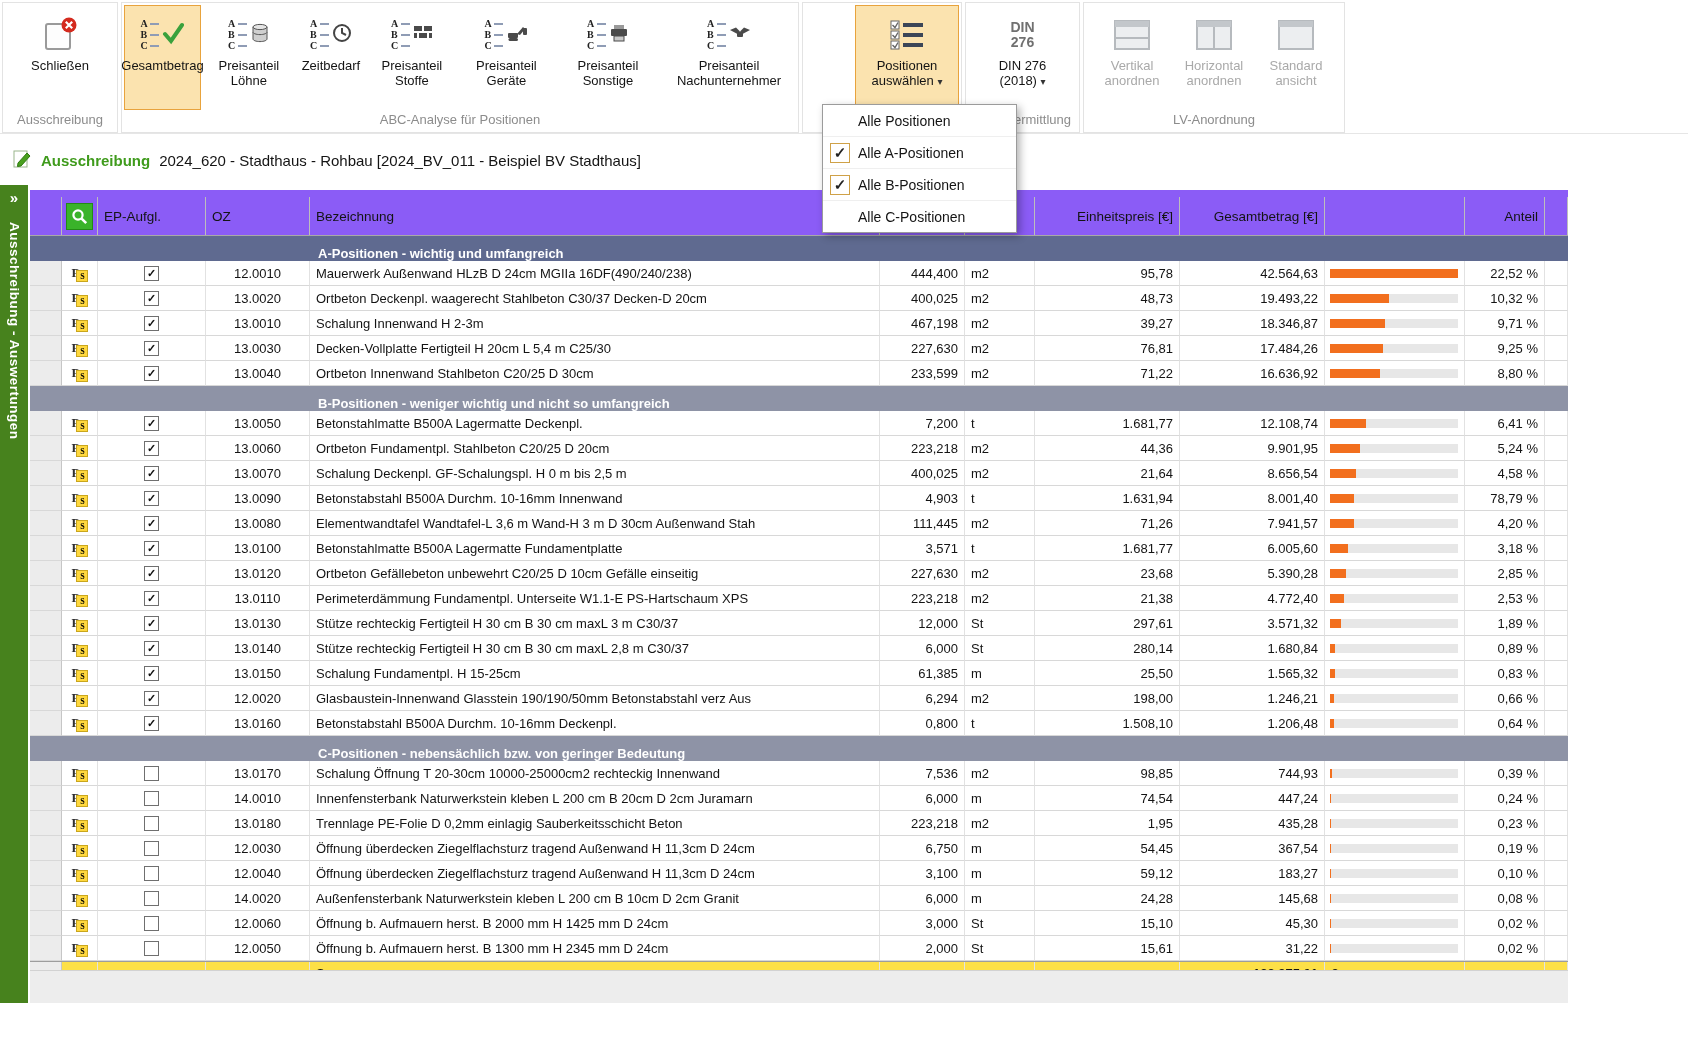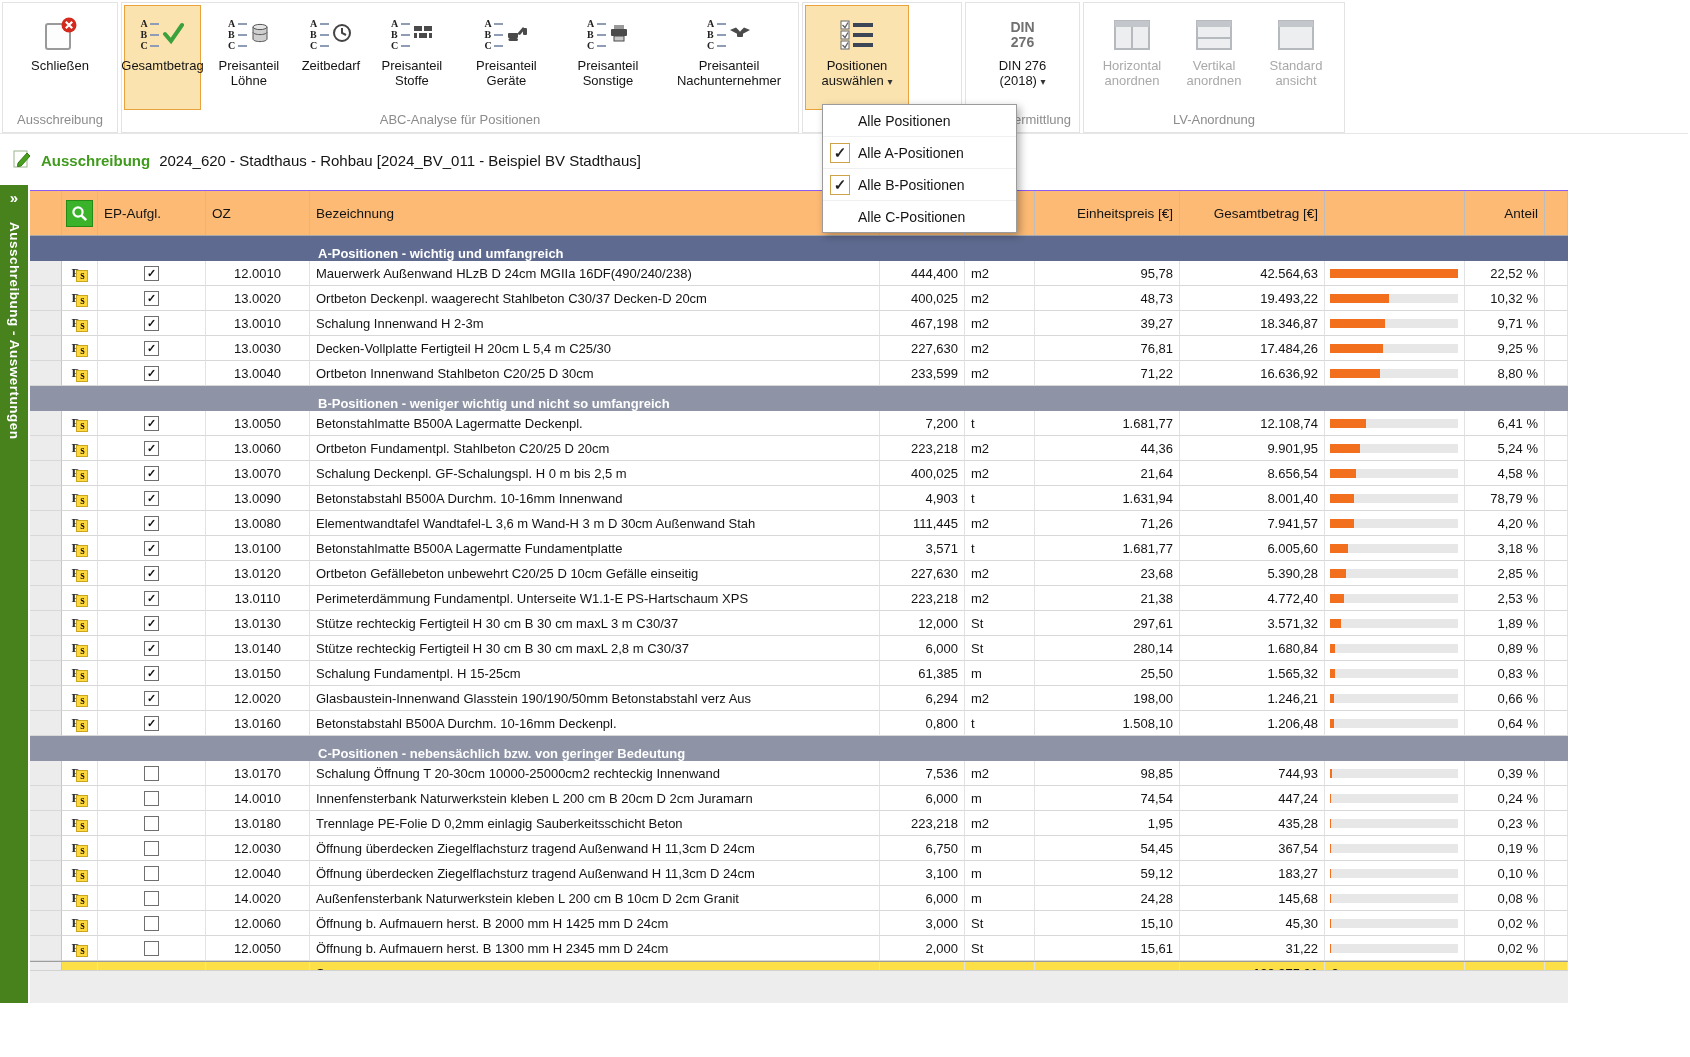--- a/index.html
+++ b/index.html
@@ -42,21 +42,21 @@
 
   
   .side-tab{position:absolute;left:0;top:185px;width:28px;height:818px;background:#47821d;color:#fff;
             display:flex;flex-direction:column;align-items:center}
   .side-tab .chev{font-size:15px;font-weight:bold;padding-top:4px}
   .side-tab .vtext{writing-mode:vertical-rl;font-weight:bold;font-size:13.5px;letter-spacing:.5px;margin-top:16px;white-space:nowrap}
 
   
   .tablewrap{position:absolute;left:30px;top:190px;width:1538px}
   .thead,.trow{display:grid;grid-template-columns:32px 36px 108px 104px 570px 85px 70px 145px 145px 140px 80px 23px;box-sizing:border-box}
-  .thead{background:#fdba74;height:46px;border-top:1px solid #8b5cf6;border-bottom:1px solid #a9a9a9}
+  .thead{background:#8b5cf6;height:46px;border-top:7px solid #8b5cf6;border-bottom:1px solid #a9a9a9}
   .hc{display:flex;align-items:center;padding:0 6px;border-right:1px solid #bdbdbd;font-size:13.5px;overflow:hidden;white-space:nowrap;box-sizing:border-box}
   .hc.num{justify-content:flex-end}
   .hc.center{justify-content:center;padding:0 2px}
   .searchbtn{width:25px;height:25px;background:#3ab32a;border:1px solid #238a16;display:flex;align-items:center;justify-content:center}
   .trow{height:25px;background:#fff}
   .c{display:flex;align-items:center;padding:0 6px;border-right:1px solid #e2e2e2;border-bottom:1px solid #d8d8d8;
      overflow:hidden;white-space:nowrap;box-sizing:border-box}
   .c.sel{background:#ececec;border-right:1px solid #c6c6c6;padding:0}
   .c.num{justify-content:flex-end}
   .c.center{justify-content:center}
@@ -289,21 +289,21 @@
                 </svg></span>
             </span>
           </div>
           <div class="rbtn-label">Preisanteil Nachunternehmer</div>
         </div>
       </div>
     <div class="rgroup-label">ABC-Analyse für Positionen</div>
   </div>
 
   <div class="rgroup" style="width:160px">
-    <div class="rgroup-buttons" style="justify-content:flex-start">
+    <div class="rgroup-buttons" style="justify-content:flex-end">
       <div class="rbtn selected" style="width:104px">
         <div class="rbtn-icon">
             <svg width="36" height="32" viewBox="0 0 36 32">
               <g>
                 <rect x="2" y="2" width="8" height="8" fill="#fff" stroke="#666"></rect>
                 <path d="M3.5 6 L6 8.5 L9 3.5" stroke="#666" stroke-width="1.4" fill="none"></path>
                 <rect x="14" y="4" width="20" height="4" fill="#3c4657"></rect>
                 <rect x="2" y="12" width="8" height="8" fill="#fff" stroke="#666"></rect>
                 <path d="M3.5 16 L6 18.5 L9 13.5" stroke="#666" stroke-width="1.4" fill="none"></path>
                 <rect x="14" y="14" width="20" height="4" fill="#3c4657"></rect>
@@ -338,34 +338,34 @@
     <div class="rgroup-label right">ermittlung</div>
   </div>
 
   <div class="rgroup" style="width:262px">
     <div class="rgroup-buttons" id="layout-buttons" style="justify-content:center">
         <div class="rbtn disabled" style="width:80px">
           <div class="rbtn-icon">
             <svg width="38" height="32" viewBox="0 0 38 32">
               <rect x="2" y="2" width="34" height="28" fill="#eceef0" stroke="#b6babe" stroke-width="2"></rect>
               <rect x="2" y="2" width="34" height="6" fill="#c3c7cb"></rect>
-              <line x1="19" y1="8" x2="19" y2="30" stroke="#b6babe" stroke-width="2"></line>
+              <line x1="2" y1="19" x2="36" y2="19" stroke="#b6babe" stroke-width="2"></line>
             </svg>
           </div>
-          <div class="rbtn-label">Horizontal anordnen</div>
+          <div class="rbtn-label">Vertikal anordnen</div>
         </div>
         <div class="rbtn disabled" style="width:80px">
           <div class="rbtn-icon">
             <svg width="38" height="32" viewBox="0 0 38 32">
               <rect x="2" y="2" width="34" height="28" fill="#eceef0" stroke="#b6babe" stroke-width="2"></rect>
               <rect x="2" y="2" width="34" height="6" fill="#c3c7cb"></rect>
-              <line x1="2" y1="19" x2="36" y2="19" stroke="#b6babe" stroke-width="2"></line>
+              <line x1="19" y1="8" x2="19" y2="30" stroke="#b6babe" stroke-width="2"></line>
             </svg>
           </div>
-          <div class="rbtn-label">Vertikal anordnen</div>
+          <div class="rbtn-label">Horizontal anordnen</div>
         </div>
         <div class="rbtn disabled" style="width:80px">
           <div class="rbtn-icon">
             <svg width="38" height="32" viewBox="0 0 38 32">
               <rect x="2" y="2" width="34" height="28" fill="#eceef0" stroke="#b6babe" stroke-width="2"></rect>
               <rect x="2" y="2" width="34" height="6" fill="#c3c7cb"></rect>
             </svg>
           </div>
           <div class="rbtn-label">Standard ansicht</div>
         </div>

